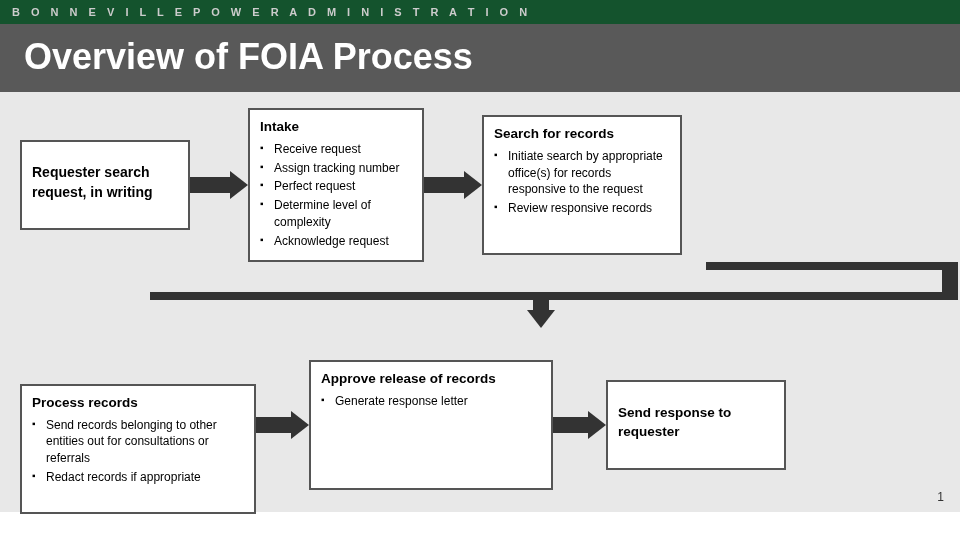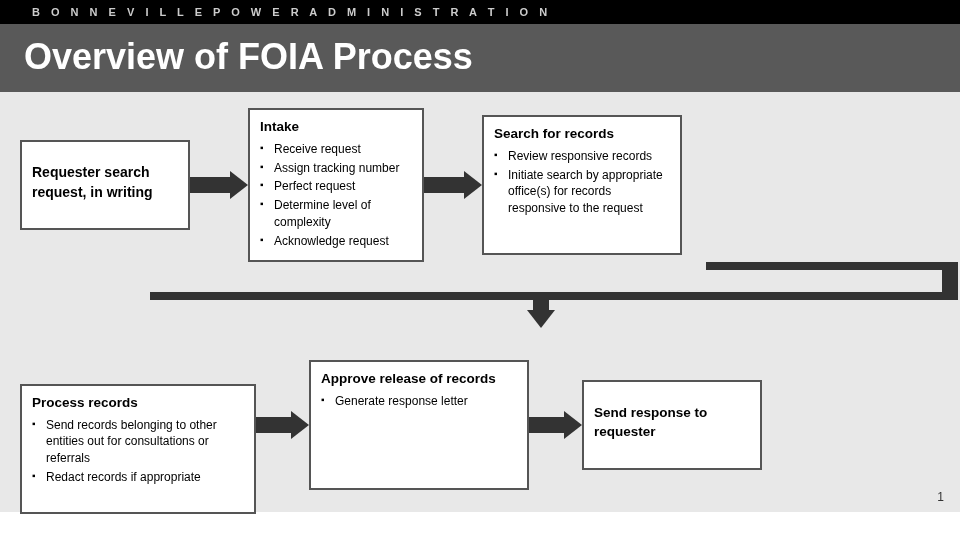--- a/index.html
+++ b/index.html
@@ -6,25 +6,25 @@
     body {
       width: 960px;
       height: 540px;
       overflow: hidden;
       font-family: Arial, sans-serif;
       background: #fff;
     }
 
     
     .header {
-      background: #000000;
+      background: #14532d;
       color: #ccc;
       font-size: 11px;
       letter-spacing: 4px;
-      padding: 6px 32px;
+      padding: 6px 12px;
       font-weight: bold;
     }
 
     
     .title-bar {
       background: #595959;
       padding: 12px 34px 14px 24px;
     }
     .title-bar h1 {
       font-size: 36px;
@@ -97,21 +97,21 @@
       border-bottom: 14px solid transparent;
       border-left: 18px solid #333;
     }
 
     
     .box-requester { width: 170px; min-height: 80px; }
     .box-intake { width: 176px; min-height: 140px; }
     .box-search { width: 200px; min-height: 140px; }
 
     .box-process { width: 236px; min-height: 130px; margin-top: 48px; }
-    .box-approve { width: 220px; min-height: 130px; }
+    .box-approve { width: 244px; min-height: 130px; }
     .box-send { width: 180px; min-height: 80px; }
 
     
     .row1 {
       display: flex;
       align-items: center;
       gap: 0;
     }
 
     
@@ -184,22 +184,22 @@
     </div>
 
     <div class="arrow">
       <div class="arrow-shaft"></div>
       <div class="arrow-head"></div>
     </div>
 
     <div class="flow-box box-search">
       <div class="box-title">Search for records</div>
       <ul>
+        <li>Initiate search by appropriate office(s) for records responsive to the request</li>
         <li>Review responsive records</li>
-        <li>Initiate search by appropriate office(s) for records responsive to the request</li>
       </ul>
     </div>
 
   </div>
 
   <div style="position:relative; height:38px; width:100%;">
     <svg width="960" height="38" style="position:absolute; top:0; left:0;">
 
       <line x1="686" y1="0" x2="930" y2="0" stroke="#333" stroke-width="16"></line>
       <line x1="930" y1="0" x2="930" y2="38" stroke="#333" stroke-width="16"></line>

